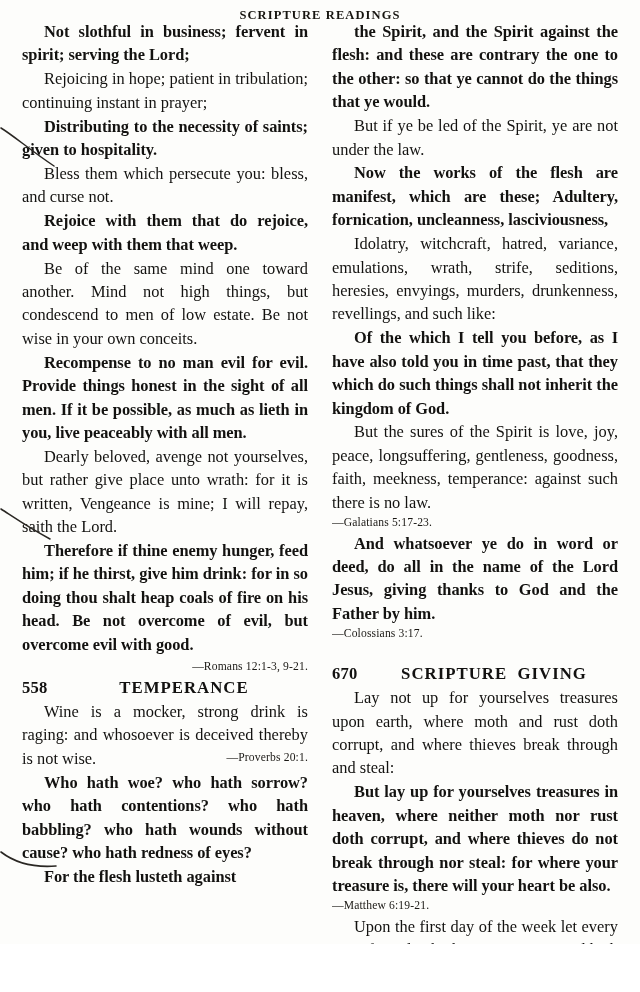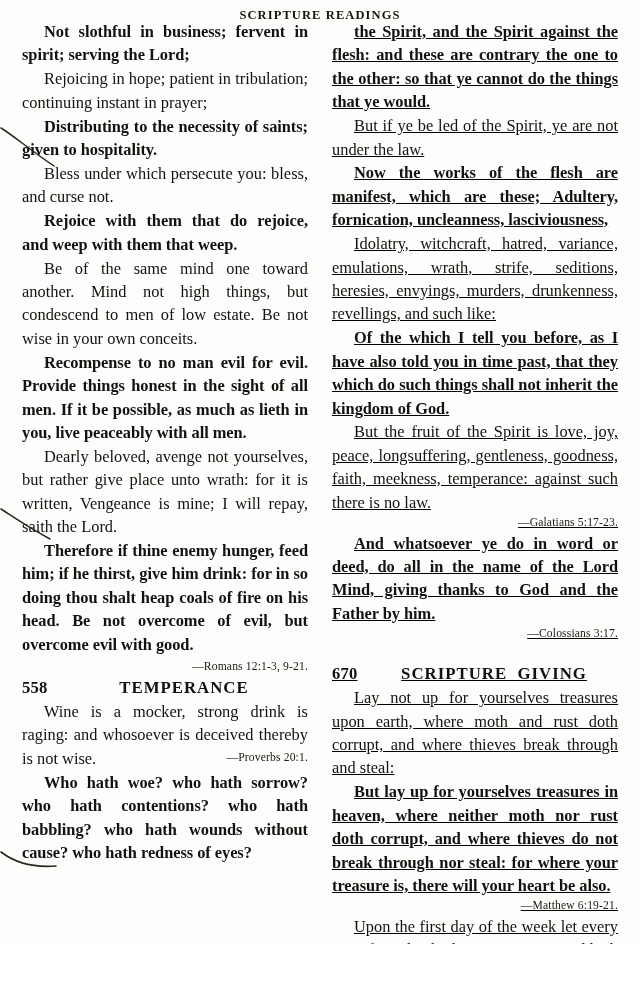--- a/index.html
+++ b/index.html
@@ -42,41 +42,41 @@
     height: 960px;
   }
   .column {
     position: absolute;
     top: 0;
     width: 286px;
     height: 960px;
     overflow: hidden;
   }
   .column.left  { left: 22px; }
-  .column.right { left: 332px; text-decoration: underline; }
+  .column.right { left: 332px; }
 
   p.para {
     margin: 0 0 0.5px 0;
     padding: 0;
     text-align: justify;
     text-justify: inter-word;
     font-size: 16.4px;
     line-height: 23.4px;
     color: #131210;
     text-indent: 22px;
     hyphens: manual;
   }
   p.para.bold {
     font-weight: bold;
     letter-spacing: -0.05px;
   }
 
   .ref {
     display: block;
-    text-align: right;
+    text-align: left;
     font-size: 11.6px;
     line-height: 17px;
     font-weight: normal;
     letter-spacing: 0.15px;
     color: #1a1814;
     margin-top: 0px;
     text-indent: 0;
   }
   .ref.inline-tail {
     display: inline;
@@ -125,46 +125,47 @@
     <span>SCRIPTURE READINGS</span>
   </div>
 
   <div id="columns">
 
     <div class="column left">
       <div id="left-blocks">
           <p class="para bold"><span>Not slothful in business; fervent in spirit; serving the Lord;</span></p>
           <p class="para"><span>Rejoicing in hope; patient in tribulation; continuing instant in prayer;</span></p>
           <p class="para bold"><span>Distributing to the necessity of saints; given to hospitality.</span></p>
-          <p class="para"><span>Bless under which persecute you: bless, and curse not.</span></p>
+          <p class="para"><span>Bless them which persecute you: bless, and curse not.</span></p>
           <p class="para bold"><span>Rejoice with them that do re­joice, and weep with them that weep.</span></p>
           <p class="para"><span>Be of the same mind one toward another. Mind not high things, but condescend to men of low estate. Be not wise in your own conceits.</span></p>
           <p class="para bold"><span>Recompense to no man evil for evil. Provide things honest in the sight of all men. If it be possible, as much as lieth in you, live peaceably with all men.</span></p>
           <p class="para"><span>Dearly beloved, avenge not your­selves, but rather give place unto wrath: for it is written, Vengeance is mine; I will repay, saith the Lord.</span></p>
           <p class="para bold"><span>Therefore if thine enemy hunger, feed him; if he thirst, give him drink: for in so doing thou shalt heap coals of fire on his head. Be not over­come of evil, but overcome evil with good.</span><span class="ref inline-tail">—Romans 12:1-3, 9-21.</span></p>
         </div>
       <div class="section-head">
         <span class="secnum">558</span>
         <span class="sectitle">TEMPERANCE</span>
       </div>
       <div id="left-section-blocks">
           <p class="para"><span>Wine is a mocker, strong drink is raging: and whosoever is deceived thereby is not wise.</span><span class="ref inline-tail">—Proverbs 20:1.</span></p>
           <p class="para bold"><span>Who hath woe? who hath sorrow? who hath contentions? who hath babbling? who hath wounds with­out cause? who hath redness of eyes?</span></p>
+          <p class="para bold"><span>For the flesh lusteth against</span></p>
         </div>
     </div>
 
     <div class="column right">
       <div id="right-blocks">
           <p class="para bold"><span>the Spirit, and the Spirit against the flesh: and these are contrary the one to the other: so that ye cannot do the things that ye would.</span></p>
           <p class="para"><span>But if ye be led of the Spirit, ye are not under the law.</span></p>
           <p class="para bold"><span>Now the works of the flesh are manifest, which are these; Adultery, fornication, uncleanness, lascivious­ness,</span></p>
           <p class="para"><span>Idolatry, witchcraft, hatred, vari­ance, emulations, wrath, strife, sedi­tions, heresies, envyings, murders, drunkenness, revellings, and such like:</span></p>
           <p class="para bold"><span>Of the which I tell you before, as I have also told you in time past, that they which do such things shall not inherit the kingdom of God.</span></p>
-          <p class="para"><span>But the fruit of the Spirit is love, joy, peace, longsuffering, gentleness, goodness, faith, meekness, temper­ance: against such there is no law.</span><span class="ref">—Galatians 5:17-23.</span></p>
-          <p class="para bold"><span>And whatsoever ye do in word or deed, do all in the name of the Lord Mind, giving thanks to God and the Father by him.</span><span class="ref">—Colossians 3:17.</span></p>
+          <p class="para"><span>But the sures of the Spirit is love, joy, peace, longsuffering, gentleness, goodness, faith, meekness, temper­ance: against such there is no law.</span><span class="ref">—Galatians 5:17-23.</span></p>
+          <p class="para bold"><span>And whatsoever ye do in word or deed, do all in the name of the Lord Jesus, giving thanks to God and the Father by him.</span><span class="ref">—Colossians 3:17.</span></p>
         </div>
       <div class="section-head">
         <span class="secnum">670</span>
         <span class="sectitle">SCRIPTURE  GIVING</span>
       </div>
       <div id="right-section-blocks">
           <p class="para"><span>Lay not up for yourselves trea­sures upon earth, where moth and rust doth corrupt, and where thieves break through and steal:</span></p>
           <p class="para bold"><span>But lay up for yourselves trea­sures in heaven, where neither moth nor rust doth corrupt, and where thieves do not break through nor steal: for where your treasure is, there will your heart be also.</span><span class="ref">—Matthew 6:19-21.</span></p>
           <p class="para"><span>Upon the first day of the week let every one of you lay by him in store, as God hath prospered him.</span></p>
         </div>

